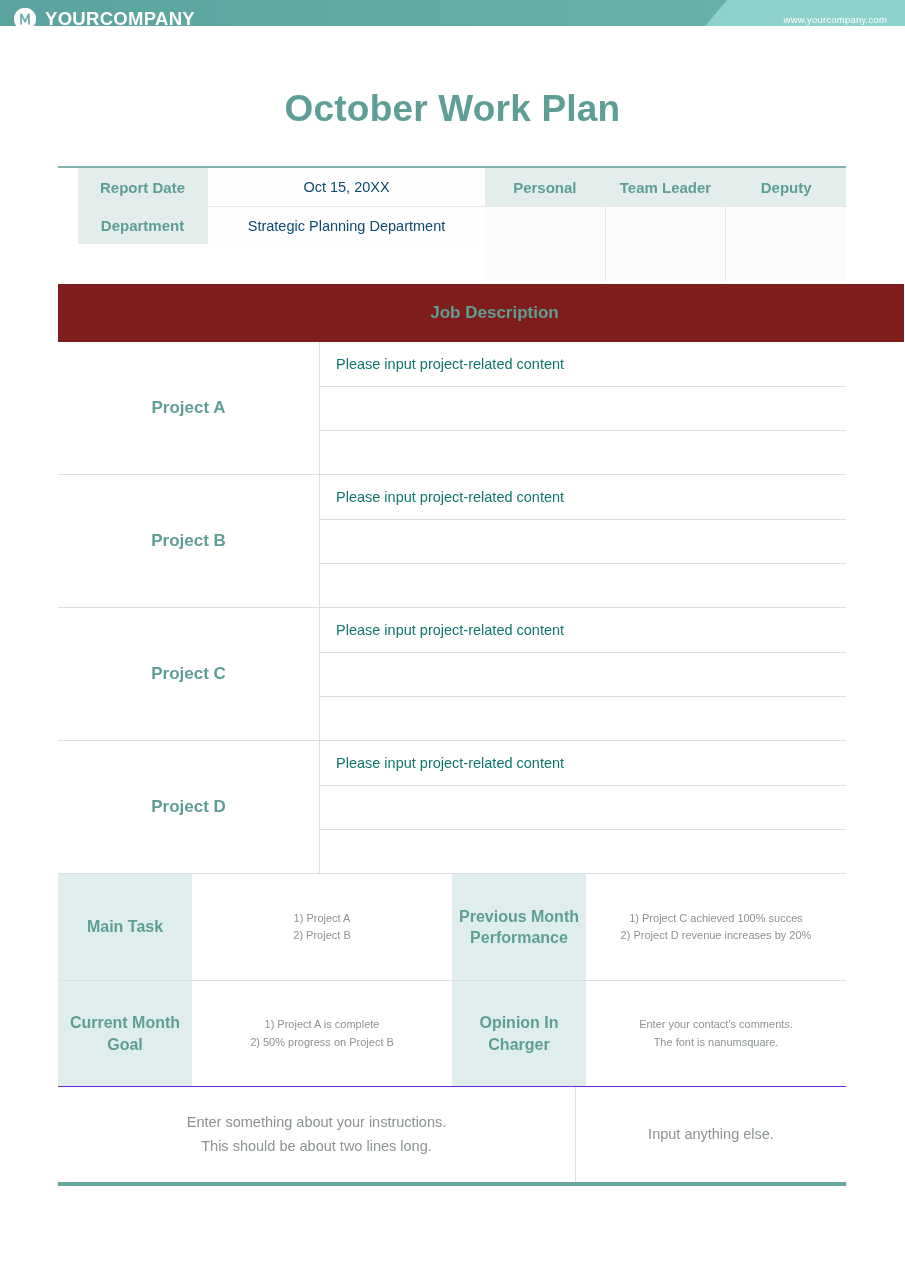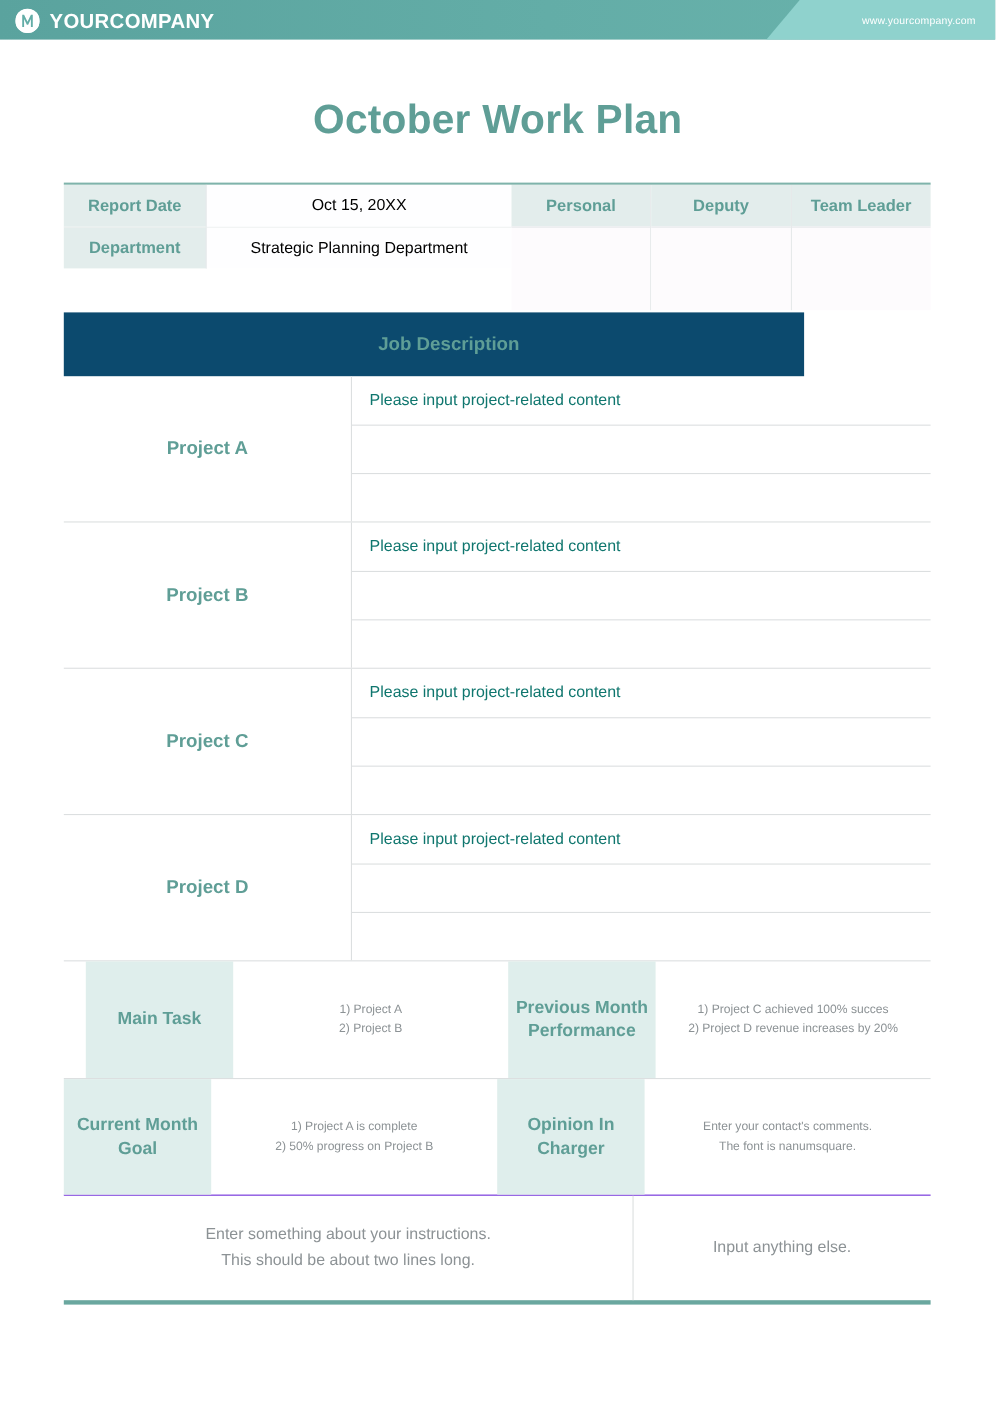--- a/index.html
+++ b/index.html
@@ -10,21 +10,21 @@
     background: #ffffff;
     font-family: "Liberation Sans", sans-serif;
     overflow: hidden;
     position: relative;
   }
 
   
   .header {
     position: relative;
     width: 905px;
-    height: 36px;
+    height: 26px;
     background: linear-gradient(90deg, #5aa39e 0%, #63ada7 55%, #6ab3ac 100%);
     overflow: hidden;
     padding-left: 48px;
   }
   .header-right {
     position: absolute;
     top: 0;
     right: 0;
     width: 210px;
     height: 38px;
@@ -90,41 +90,41 @@
     top: 166px;
     width: 788px;
   }
 
   
   .info-table {
     border-top: 2.5px solid #7fb3ab;
     display: flex;
     width: 788px;
   }
-  .info-left { width: 407px; flex: 0 0 407px; }
+  .info-left { width: 407px; flex: 0 0 407px; margin-left: 20px; }
   .info-row {
     display: flex;
     height: 38px;
   }
   .info-row + .info-row { border-top: 1px solid #e6e9ea; }
   .info-label {
     width: 130px; flex: 0 0 130px;
     background: #e3edec;
     color: #5f9e96;
     font-size: 15px;
     font-weight: bold;
     display: flex;
     align-items: center;
     justify-content: center;
     border-right: 1px solid #e6e9ea;
   }
   .info-value {
     flex: 1 1 auto;
     background: #fefeff;
-    color: #000000;
+    color: #0c4a6e;
     font-size: 14.5px;
     display: flex;
     align-items: center;
     justify-content: center;
   }
   .sign-cols {
     flex: 1 1 auto;
     display: flex;
     text-align: right;
   }
@@ -147,23 +147,23 @@
     white-space: nowrap;
   }
   .sign-body {
     height: 76px;
     background: #fdfbfd;
     border-top: 1px solid #e6e9ea;
   }
 
   
   .job-band {
-    width: 673px;
+    width: 846px;
     height: 58px;
-    background: #0c4a6e;
+    background: #7f1d1d;
     color: #5f9e96;
     font-size: 17px;
     font-weight: bold;
     display: flex;
     align-items: center;
     justify-content: center;
     margin-top: 2px;
     padding-left: 27px;
   }
 
@@ -220,21 +220,21 @@
     font-size: 11px;
     line-height: 1.55;
     text-align: center;
     display: flex;
     flex-direction: column;
     align-items: center;
     justify-content: center;
     padding: 6px 8px;
   }
   .sum-val .l { white-space: nowrap; }
-  .sum-h-a { height: 106px; margin-left: 20px; }
+  .sum-h-a { height: 106px; }
   .sum-h-b { height: 106px; }
 
   
   .foot { width: 788px; }
   .foot-heads {
     display: flex;
     height: 40px;
     border-top: 1px solid #dcdfe0;
   }
   .foot-head {
@@ -299,25 +299,25 @@
         <div class="info-label">Department</div>
         <div class="info-value">Strategic Planning Department</div>
       </div>
     </div>
     <div class="sign-cols">
       <div class="sign-col">
         <div class="sign-head">Personal</div>
         <div class="sign-body"></div>
       </div>
       <div class="sign-col">
+        <div class="sign-head">Team Leader</div>
+        <div class="sign-body"></div>
+      </div>
+      <div class="sign-col">
         <div class="sign-head">Deputy</div>
-        <div class="sign-body"></div>
-      </div>
-      <div class="sign-col">
-        <div class="sign-head">Team Leader</div>
         <div class="sign-body"></div>
       </div>
     </div>
   </div>
 
   <div class="job-band">Job Description</div>
 
   <div class="projects">
 
     <div class="project-row">

